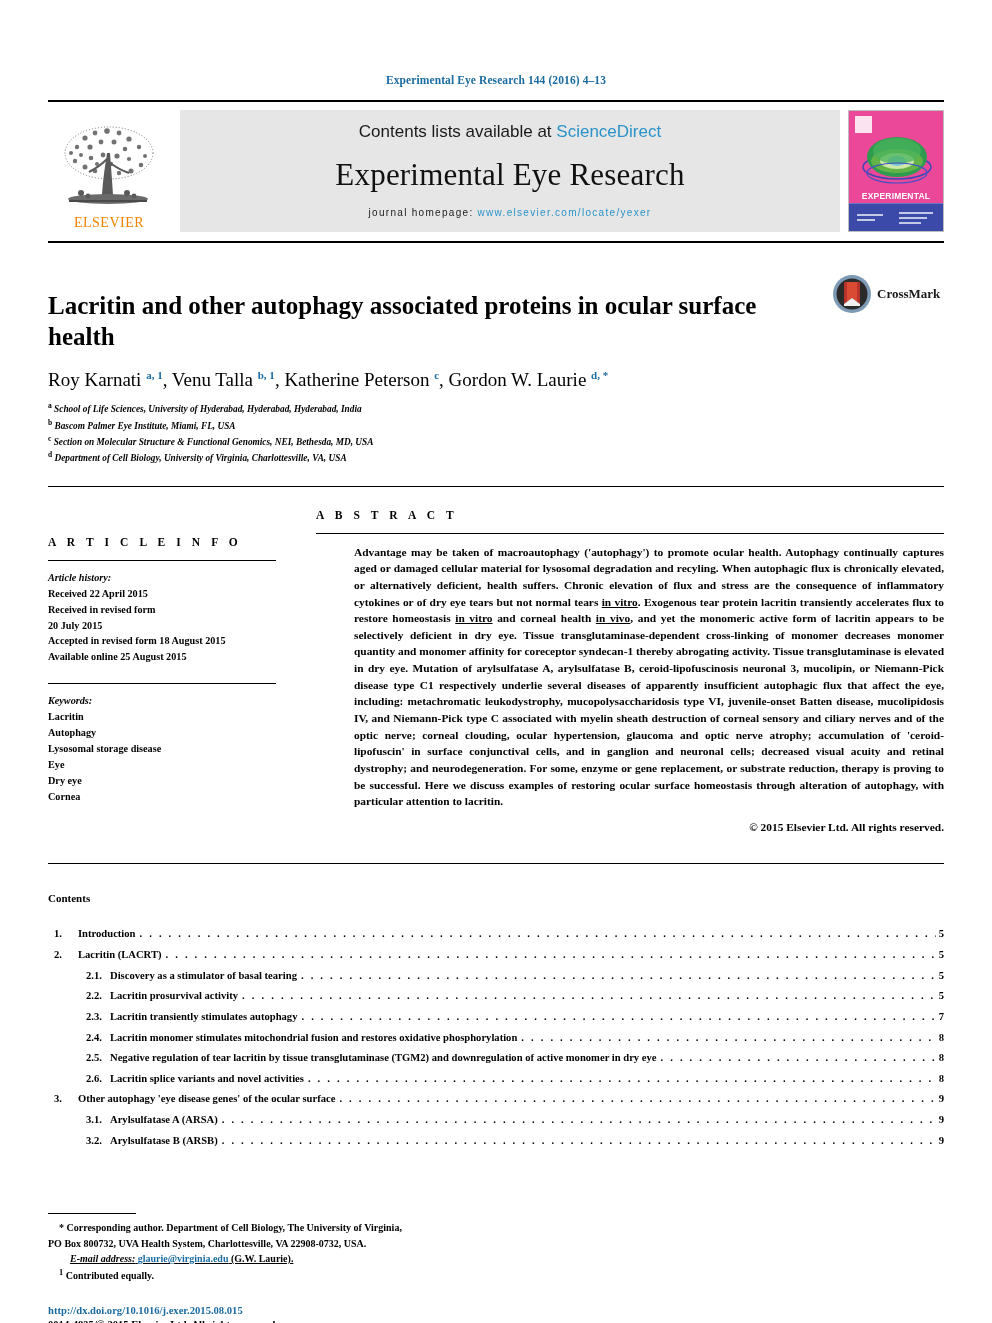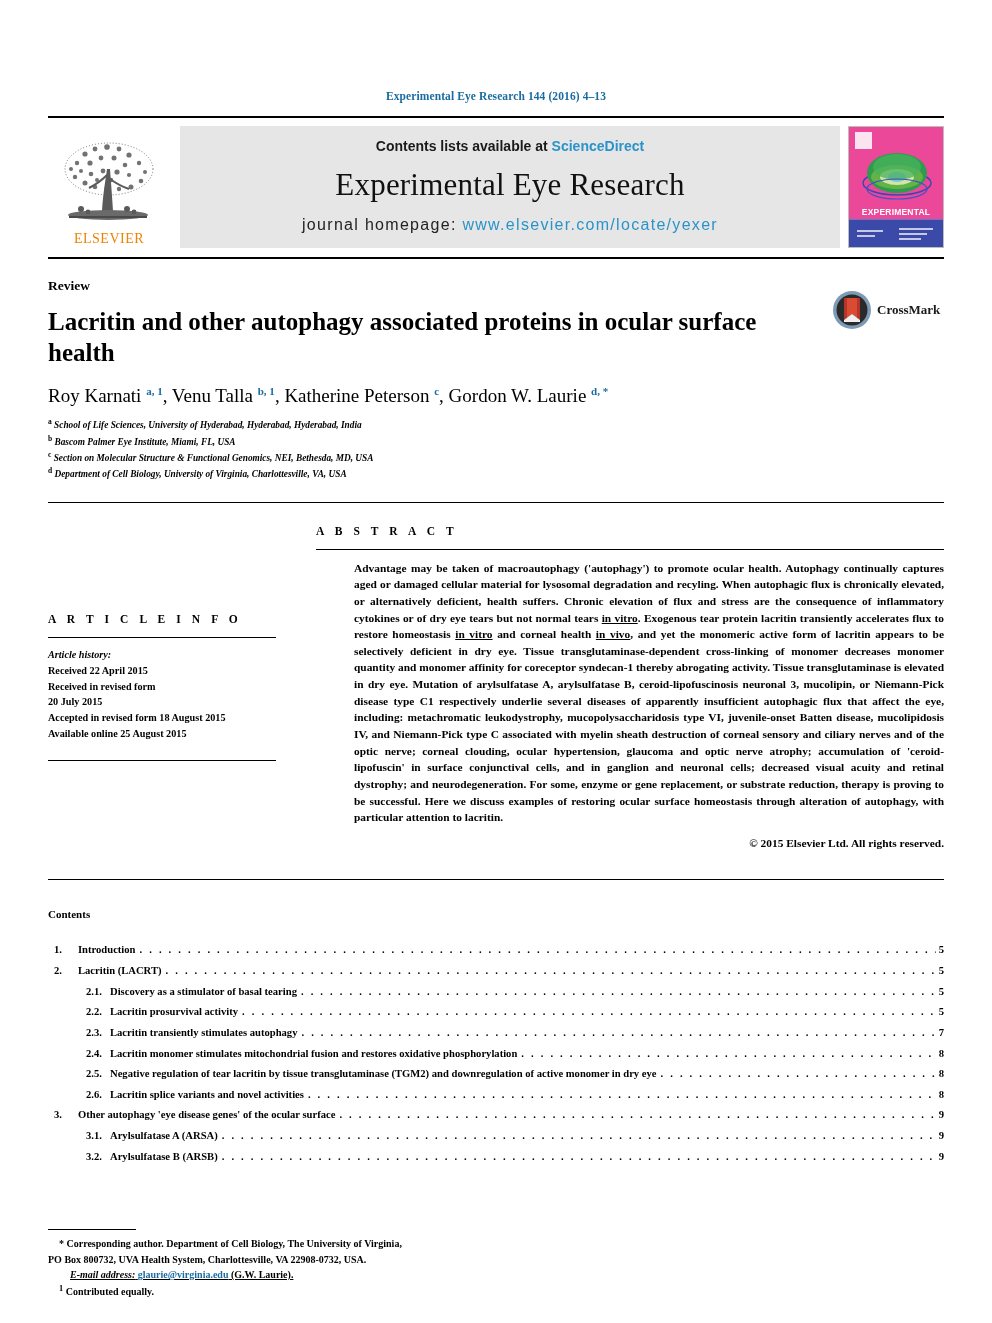--- a/index.html
+++ b/index.html
@@ -6,21 +6,21 @@
   html, body { margin: 0; padding: 0; }
   body {
     width: 992px;
     height: 1323px;
     background: #ffffff;
     font-family: "Liberation Serif", "DejaVu Serif", serif;
     color: #000000;
     position: relative;
     overflow: hidden;
   }
-  .page { position: relative; width: 992px; height: 1323px; padding: 16px 48px; }
+  .page { position: relative; width: 992px; height: 1323px; padding: 0 48px; }
 
   
   .runhead {
     text-align: center;
     color: #1a6ba0;
     font-size: 11.5px;
     font-weight: bold;
     padding-top: 74px;
     letter-spacing: .1px;
   }
@@ -57,34 +57,33 @@
     background: #e6e6e6;
     margin: 0 8px 0 10px;
     display: flex;
     flex-direction: column;
     align-items: center;
     justify-content: space-between;
     padding: 12px 0 14px;
   }
   .contents-line {
     font-family: "Liberation Sans", sans-serif;
-    font-size: 14px;
+    font-size: 17px;
     color: #1a1a1a;
-    font-weight: bold;
   }
   .contents-line .sd { color: #2a93c9; }
   .journal-name {
     font-family: "Liberation Serif", serif;
     font-size: 31px;
     color: #111;
     letter-spacing: .2px;
   }
   .homepage {
     font-family: "Liberation Sans", sans-serif;
-    font-size: 16px;
+    font-size: 10px;
     color: #222;
     letter-spacing: 1.3px;
   }
   .homepage .url { color: #2a93c9; }
   .cover {
     flex: 0 0 96px;
     width: 96px;
     height: 122px;
     border: 1px solid #bdbdbd;
     background: #ec4899;
@@ -109,21 +108,21 @@
   }
   .cover-band i {
     position: absolute; display: block; height: 2px; background: rgba(255,255,255,.7);
   }
   .rule-bottom { border-top: 2.2px solid #000; margin-top: 9px; }
 
   
   .titleblock { position: relative; padding-top: 19px; }
   .artcat { font-size: 13.5px; font-weight: bold; font-family: "Liberation Serif", serif; }
   .title {
-    font-size: 25px; line-height: 1.24; margin-top: 12px;
+    font-size: 25px; line-height: 1.24; margin-top: 28px;
     max-width: 740px; font-family: "Liberation Serif", serif; color: #000;
   }
   .authors { font-size: 19px; margin-top: 17px; font-family: "Liberation Serif", serif; }
   .authors sup { color: #1a6ba0; font-size: 11px; font-weight: bold; vertical-align: super; }
   .authors sup.star { color: #1a6ba0; }
   .affils { margin-top: 9px; font-size: 9.3px; line-height: 1.53; font-style: italic; font-weight: bold; }
   .affils div sup { font-style: normal; font-size: 7.5px; vertical-align: super; font-weight: bold; }
   .crossmark {
     position: absolute; right: 0; top: 25px; width: 112px; height: 52px;
     display: flex; align-items: center; gap: 5px;
@@ -270,21 +269,20 @@
           <i style="left:50px; top:13px; width:28px;"></i>
           <i style="left:50px; top:18px; width:22px;"></i>
         </div>
       </div>
 
     </div>
     <div class="rule-bottom"></div>
   </div>
 
   <div class="titleblock">
-    <div class="artcat">Review</div>
     <h1 class="title">Lacritin and other autophagy associated proteins in ocular surface health</h1>
 
     <div class="authors">
       <span><span>Roy Karnati</span> <sup>a, 1</sup></span><span>, </span><span><span>Venu Talla</span> <sup>b, 1</sup></span><span>, </span><span><span>Katherine Peterson</span> <sup>c</sup></span><span>, </span><span><span>Gordon W. Laurie</span> <sup class="star">d, *</sup></span>
     </div>
 
     <div class="affils">
       <div><sup>a</sup> <span>School of Life Sciences, University of Hyderabad, Hyderabad, Hyderabad, India</span></div>
       <div><sup>b</sup> <span>Bascom Palmer Eye Institute, Miami, FL, USA</span></div>
       <div><sup>c</sup> <span>Section on Molecular Structure &amp; Functional Genomics, NEI, Bethesda, MD, USA</span></div>
@@ -312,20 +310,29 @@
       <div class="thin-rule"></div>
       <div class="hist">
         <div class="lab">Article history:</div>
         <div>Received 22 April 2015</div>
         <div>Received in revised form</div>
         <div>20 July 2015</div>
         <div>Accepted in revised form 18 August 2015</div>
         <div>Available online 25 August 2015</div>
       </div>
       <div class="kw-rule"></div>
+      <div class="kw">
+        <div class="lab">Keywords:</div>
+        <div>Lacritin</div>
+        <div>Autophagy</div>
+        <div>Lysosomal storage disease</div>
+        <div>Eye</div>
+        <div>Dry eye</div>
+        <div>Cornea</div>
+      </div>
     </div>
 
     <div class="col-abs">
       <div class="sechead">A B S T R A C T</div>
       <div class="abs-rule"></div>
       <p class="abstract"><span>Advantage may be taken of macroautophagy ('autophagy') to promote ocular health. Autophagy continually captures aged or damaged cellular material for lysosomal degradation and recyling. When autophagic flux is chronically elevated, or alternatively deficient, health suffers. Chronic elevation of flux and stress are the consequence of inflammatory cytokines or of dry eye tears but not normal tears </span><u>in vitro</u><span>. Exogenous tear protein lacritin transiently accelerates flux to restore homeostasis </span><u>in vitro</u><span> and corneal health </span><u>in vivo</u><span>, and yet the monomeric active form of lacritin appears to be selectively deficient in dry eye. Tissue transglutaminase-dependent cross-linking of monomer decreases monomer quantity and monomer affinity for coreceptor syndecan-1 thereby abrogating activity. Tissue transglutaminase is elevated in dry eye. Mutation of arylsulfatase A, arylsulfatase B, ceroid-lipofuscinosis neuronal 3, mucolipin, or Niemann-Pick disease type C1 respectively underlie several diseases of apparently insufficient autophagic flux that affect the eye, including: metachromatic leukodystrophy, mucopolysaccharidosis type VI, juvenile-onset Batten disease, mucolipidosis IV, and Niemann-Pick type C associated with myelin sheath destruction of corneal sensory and ciliary nerves and of the optic nerve; corneal clouding, ocular hypertension, glaucoma and optic nerve atrophy; accumulation of 'ceroid-lipofuscin' in surface conjunctival cells, and in ganglion and neuronal cells; decreased visual acuity and retinal dystrophy; and neurodegeneration. For some, enzyme or gene replacement, or substrate reduction, therapy is proving to be successful. Here we discuss examples of restoring ocular surface homeostasis through alteration of autophagy, with particular attention to lacritin.</span></p>
       <div class="copyright">© 2015 Elsevier Ltd. All rights reserved.</div>
     </div>
 
   </div>

